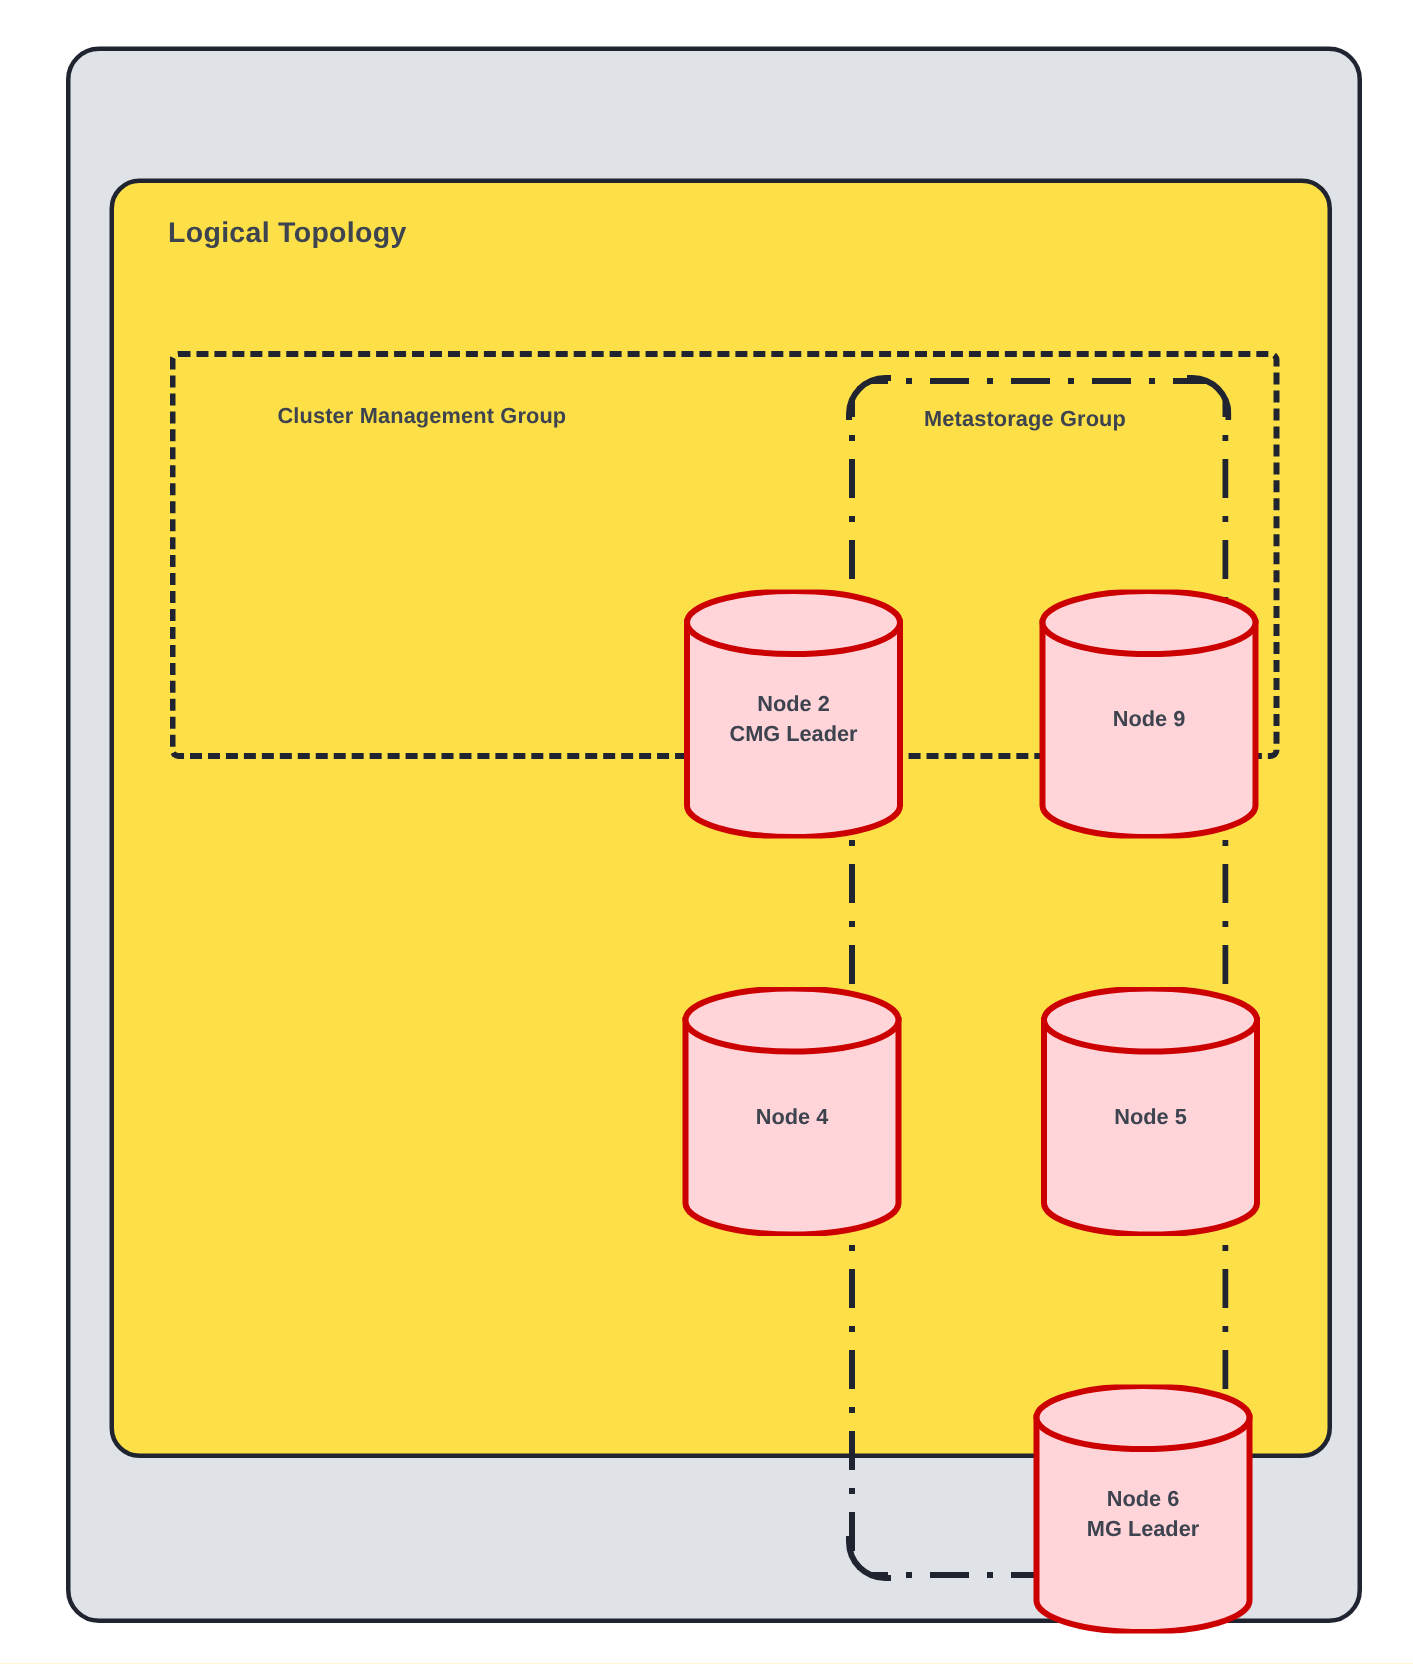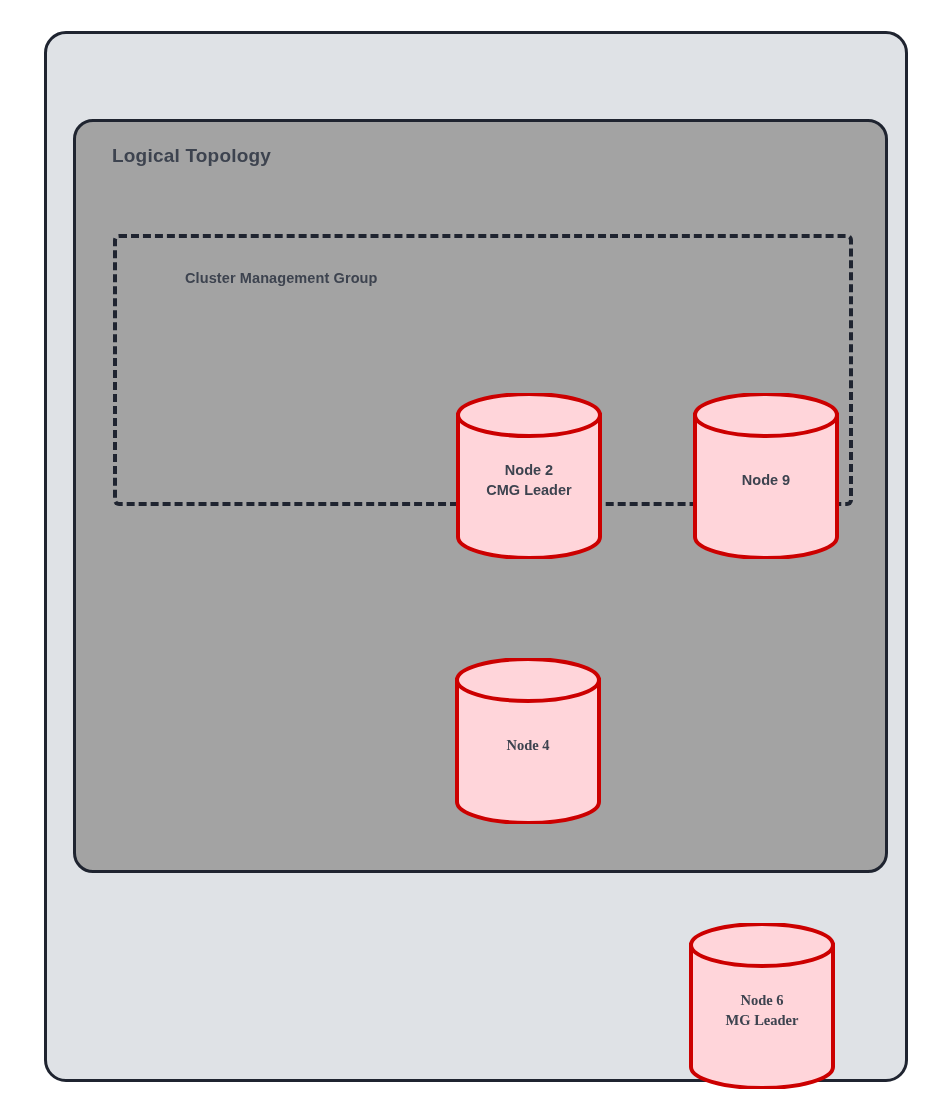--- a/index.html
+++ b/index.html
@@ -36,23 +36,23 @@
     color: #3d434f;
     letter-spacing: 0.2px;
   }
 
   
   #logical-topology {
     position: absolute;
     left: 26px;
     top: 85px;
     width: 815px;
-    height: 754px;
-    box-sizing: border-box;
-    background: #a3a3a3;
+    height: 853px;
+    box-sizing: border-box;
+    background: #fde047;
     border: 3px solid #1f2430;
     border-radius: 20px;
   }
   #logical-title {
     position: absolute;
     left: 36px;
     top: 23px;
     font-size: 19px;
     font-weight: bold;
     color: #3d434f;
@@ -138,38 +138,45 @@
     line-height: 1.35;
     white-space: pre-line;
     padding-top: 10px;
     box-sizing: border-box;
     pointer-events: none;
   }
 
   #node-1 { left: 152px; top: 271px; }
   #node-2 { left: 379px; top: 271px; }
   #node-3 { left: 616px; top: 271px; }
-  #node-4 { left: 378px; top: 536px; font-family: Liberation Serif, serif; }
+  #node-4 { left: 378px; top: 536px; }
   #node-5 { left: 617px; top: 536px; }
-  #node-6 { left: 612px; top: 801px; font-family: Liberation Serif, serif; }
+  #node-6 { left: 612px; top: 801px; }
 </style>
 </head>
 <body>
 
 <div id="physical-topology">
 
 
   <div id="logical-topology">
 
     <div id="logical-title">Logical Topology</div>
 
     <div id="cmg-group" class="group-box">
       <div id="cmg-label" class="group-label">Cluster Management Group</div>
     </div>
 
+    <div id="mg-group" class="group-box dashdot">
+      <span class="mg-corner tl"></span>
+      <span class="mg-corner tr"></span>
+      <span class="mg-corner bl"></span>
+      <span class="mg-corner br"></span>
+      <div id="mg-label" class="group-label">Metastorage Group</div>
+    </div>
 
 
     <div class="node" id="node-2">
       <svg viewBox="0 0 148 166" xmlns="http://www.w3.org/2000/svg">
         <path d="M3,22 L3,144 A71,21 0 0 0 145,144 L145,22 Z" fill="#ffd5da" stroke="#cc0000" stroke-width="4"></path>
         <ellipse cx="74" cy="22" rx="71" ry="21" fill="#ffd5da" stroke="#cc0000" stroke-width="4"></ellipse>
       </svg>
       <div class="node-label">Node 2
 CMG Leader</div>
     </div>
@@ -183,20 +190,27 @@
     </div>
 
     <div class="node" id="node-4">
       <svg viewBox="0 0 148 166" xmlns="http://www.w3.org/2000/svg">
         <path d="M3,22 L3,144 A71,21 0 0 0 145,144 L145,22 Z" fill="#ffd5da" stroke="#cc0000" stroke-width="4"></path>
         <ellipse cx="74" cy="22" rx="71" ry="21" fill="#ffd5da" stroke="#cc0000" stroke-width="4"></ellipse>
       </svg>
       <div class="node-label">Node 4</div>
     </div>
 
+    <div class="node" id="node-5">
+      <svg viewBox="0 0 148 166" xmlns="http://www.w3.org/2000/svg">
+        <path d="M3,22 L3,144 A71,21 0 0 0 145,144 L145,22 Z" fill="#ffd5da" stroke="#cc0000" stroke-width="4"></path>
+        <ellipse cx="74" cy="22" rx="71" ry="21" fill="#ffd5da" stroke="#cc0000" stroke-width="4"></ellipse>
+      </svg>
+      <div class="node-label">Node 5</div>
+    </div>
 
     <div class="node" id="node-6">
       <svg viewBox="0 0 148 166" xmlns="http://www.w3.org/2000/svg">
         <path d="M3,22 L3,144 A71,21 0 0 0 145,144 L145,22 Z" fill="#ffd5da" stroke="#cc0000" stroke-width="4"></path>
         <ellipse cx="74" cy="22" rx="71" ry="21" fill="#ffd5da" stroke="#cc0000" stroke-width="4"></ellipse>
       </svg>
       <div class="node-label">Node 6
 MG Leader</div>
     </div>
 

